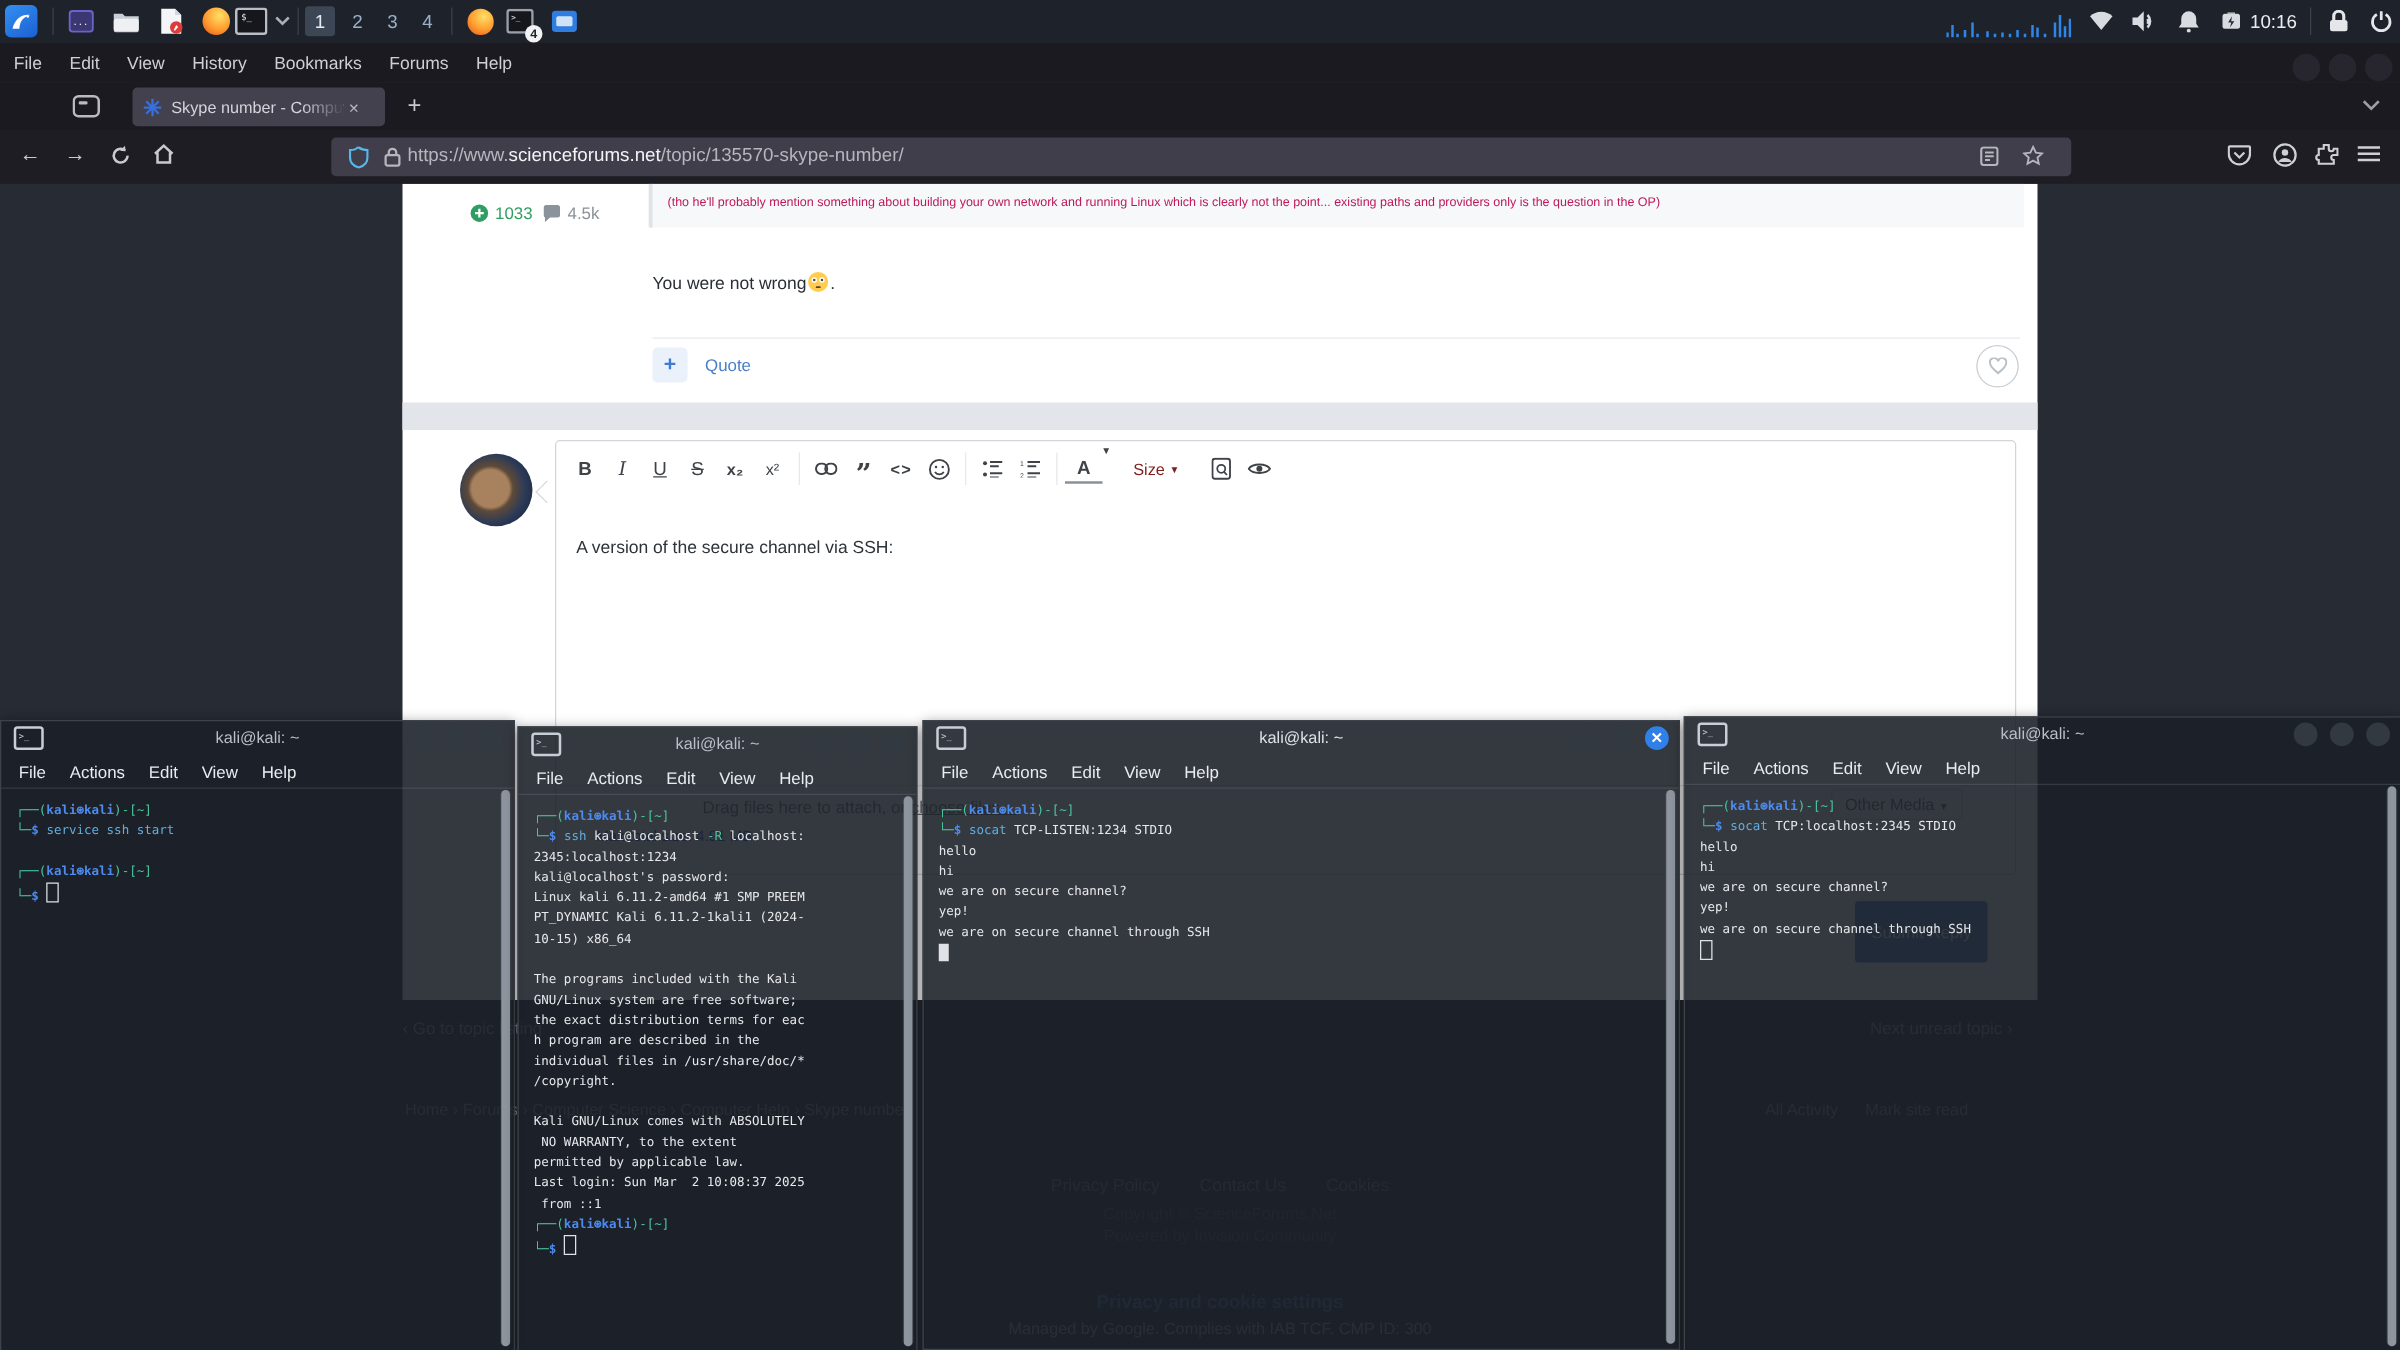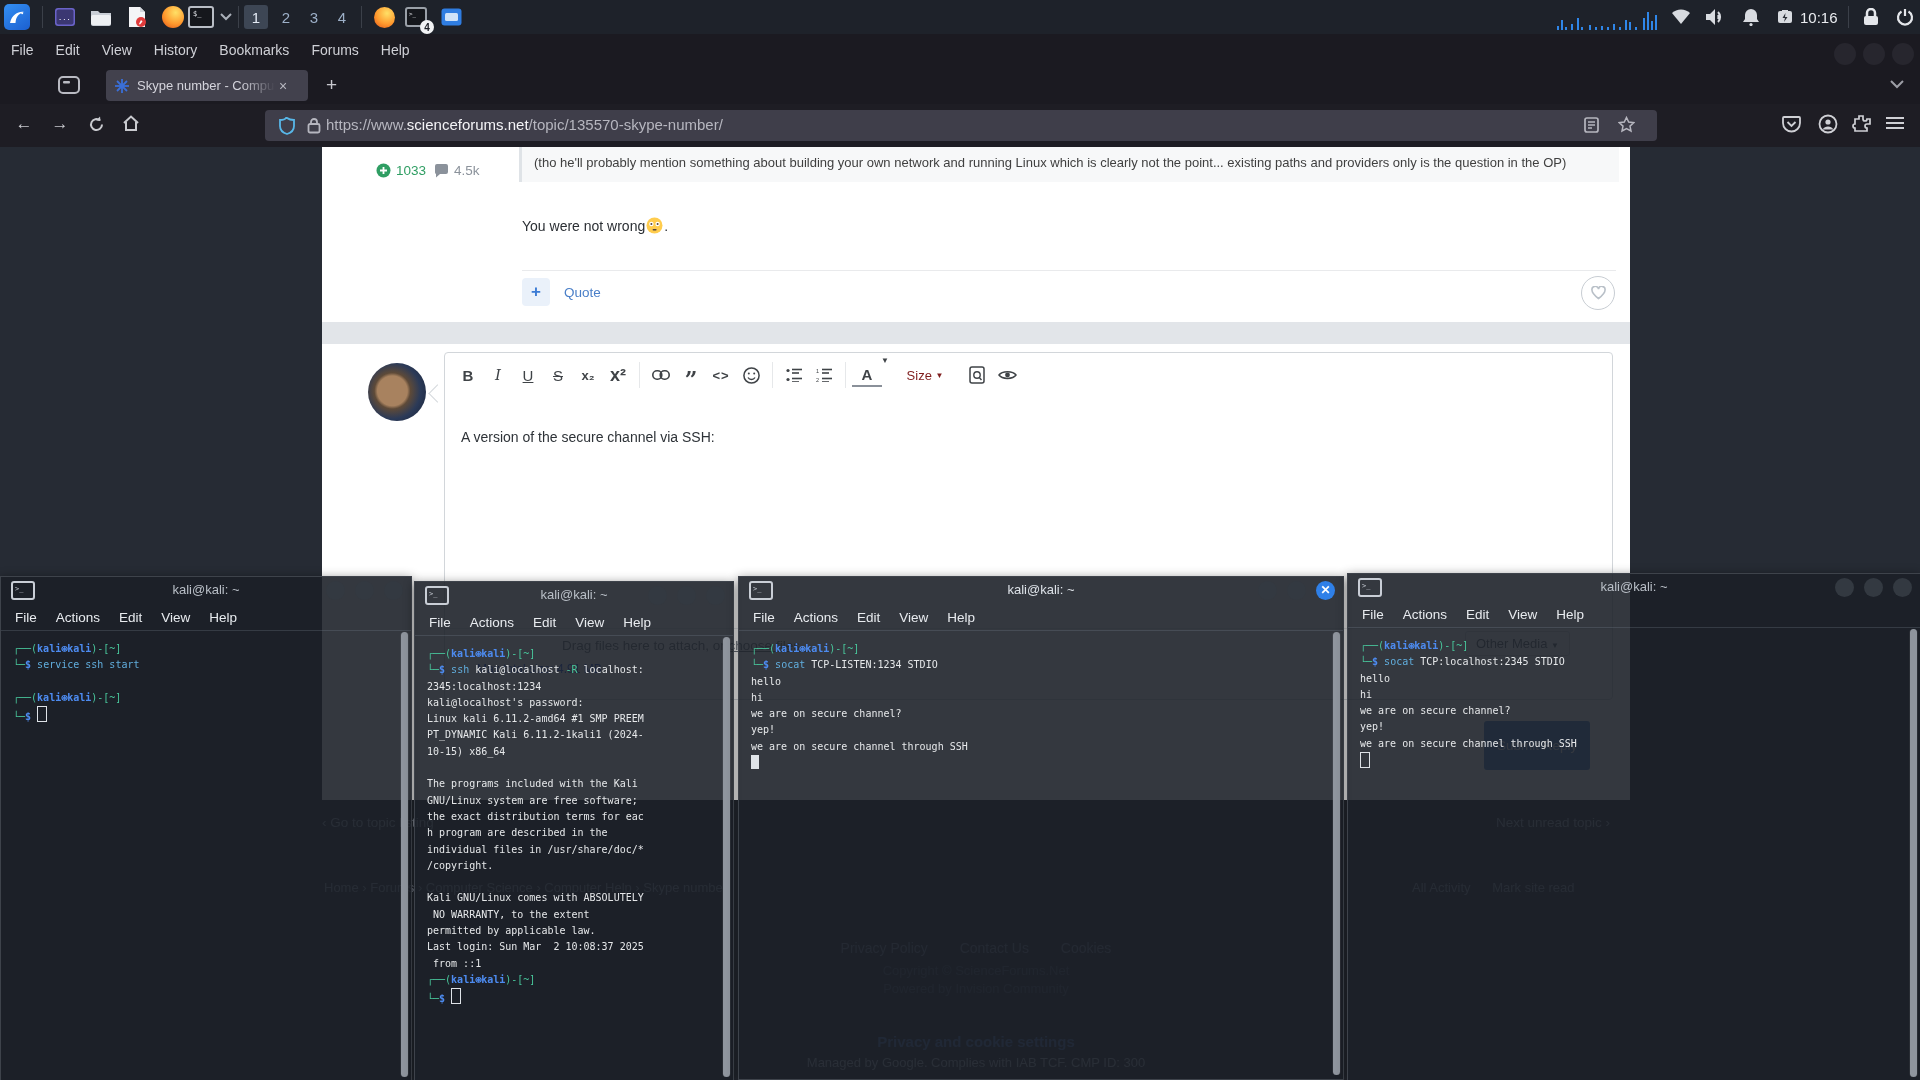--- a/index.html
+++ b/index.html
@@ -33,21 +33,21 @@
   .navbar{position:absolute;top:104px;left:0;width:1920px;height:43px;background:#1e1d24;z-index:40}
   .nav-ico{position:absolute;top:10px;color:#c9cacf;font-size:17px;width:24px;text-align:center}
   .urlfield{position:absolute;left:265px;top:6px;width:1392px;height:31px;background:#3f3e4a;border-radius:4px}
   .urltext{position:absolute;left:61px;top:6px;font-size:15px;color:#b6b6bf;white-space:nowrap}
   .urltext b{color:#f4f4f7;font-weight:normal}
 
   
   .page{position:absolute;top:147px;left:16px;width:1920px;height:933px;background:#262b34;z-index:10}
   .whitecol{position:absolute;left:306px;top:0;width:1308px;height:653px;background:#ffffff}
   .quoteblk{position:absolute;left:197px;top:0;width:1073px;background:#f7f8f9;border-left:3px solid #dfe3e7;
-            padding:7px 12px 10px 12px;font-size:13px;line-height:18px;color:#404040}
+            padding:7px 12px 10px 12px;font-size:10px;line-height:18px;color:#be185d}
   .repline{position:absolute;font-size:13.5px;display:flex;align-items:center;gap:5px}
   .divider{position:absolute;left:200px;width:1094px;height:1px;background:#e9eaec}
   .plus-tile{position:absolute;width:28px;height:28px;border-radius:4px;background:#eaf1fa;color:#3b7bd4;
              font-weight:bold;font-size:17px;display:flex;align-items:center;justify-content:center}
   .heart-circle{position:absolute;width:32px;height:32px;border-radius:50%;border:1.5px solid #c8cdd3;
                 display:flex;align-items:center;justify-content:center}
   .gap{position:absolute;left:0;top:175px;width:1308px;height:22px;background:#e2e5e9}
   .avatar{position:absolute;left:46px;top:216px;width:58px;height:58px;border-radius:50%;
           background:radial-gradient(circle at 42% 48%,#a8825f 0 33%,#5e4a38 40%,#2b3a58 62%,#141c30 100%)}
   .pointer{position:absolute;left:109px;top:240px;width:12px;height:12px;background:#fff;transform:rotate(45deg);
@@ -384,21 +384,21 @@
 
     <div class="avatar"></div>
     <div class="pointer"></div>
     <div class="editorbox">
       <div class="toolbar">
         <div class="tb" style="font-weight:bold">B</div>
         <div class="tb" style="font-style:italic;font-family:'DejaVu Serif',serif">I</div>
         <div class="tb" style="text-decoration:underline">U</div>
         <div class="tb" style="text-decoration:line-through">S</div>
         <div class="tb" style="font-size:13px;font-weight:bold">x₂</div>
-        <div class="tb" style="font-size:18px;font-weight:bold">x²</div>
+        <div class="tb" style="font-size:13px;font-weight:normal">x²</div>
         <div class="tbsep"></div>
         <div class="tb">
           <svg width="18" height="10" viewBox="0 0 18 10">
               <rect x="0.8" y="0.8" width="9" height="8.4" rx="4.2" fill="none" stroke="#3f4347" stroke-width="1.6"></rect>
               <rect x="8.2" y="0.8" width="9" height="8.4" rx="4.2" fill="none" stroke="#3f4347" stroke-width="1.6"></rect>
             </svg>
         </div>
         <div class="tb" style="font-family:'DejaVu Serif',serif;font-weight:bold;font-size:22px;padding-top:8px">”</div>
         <div class="tb" style="font-weight:bold;font-size:13px;letter-spacing:1px">&lt;&gt;</div>
         <div class="tb">

